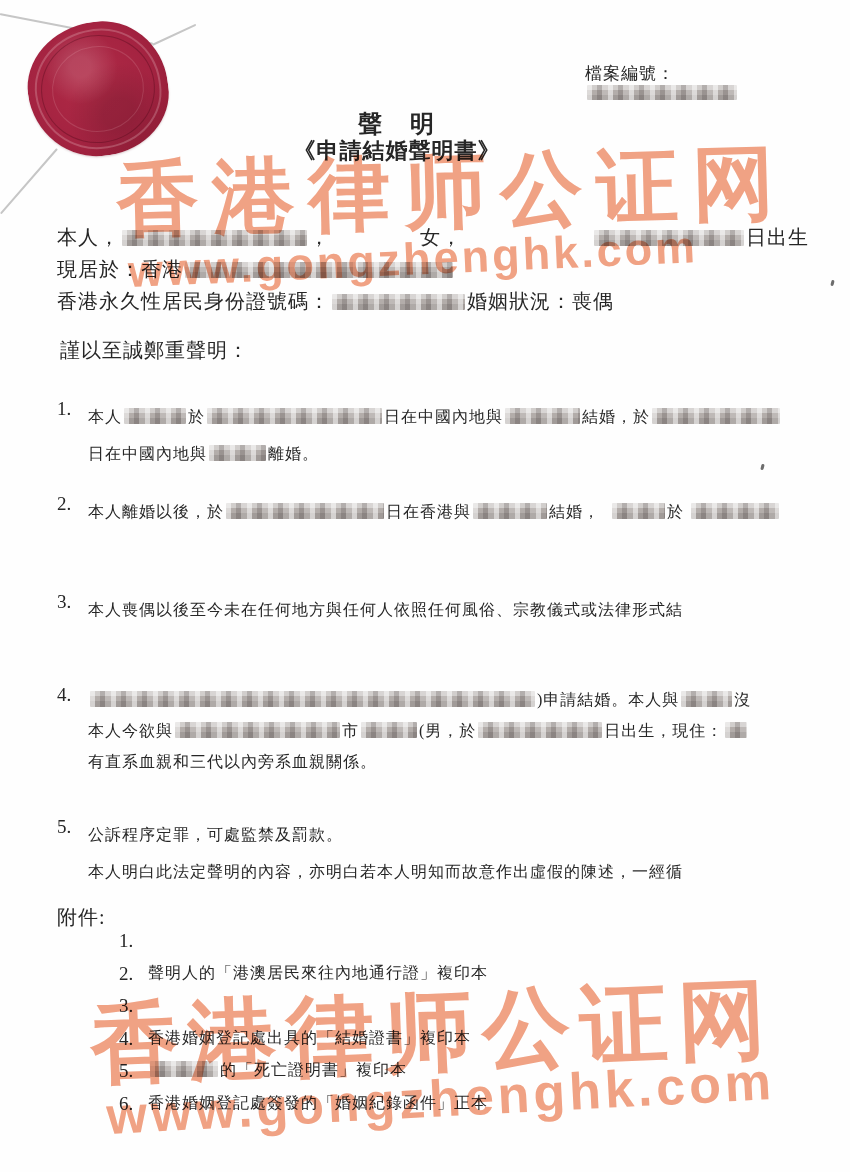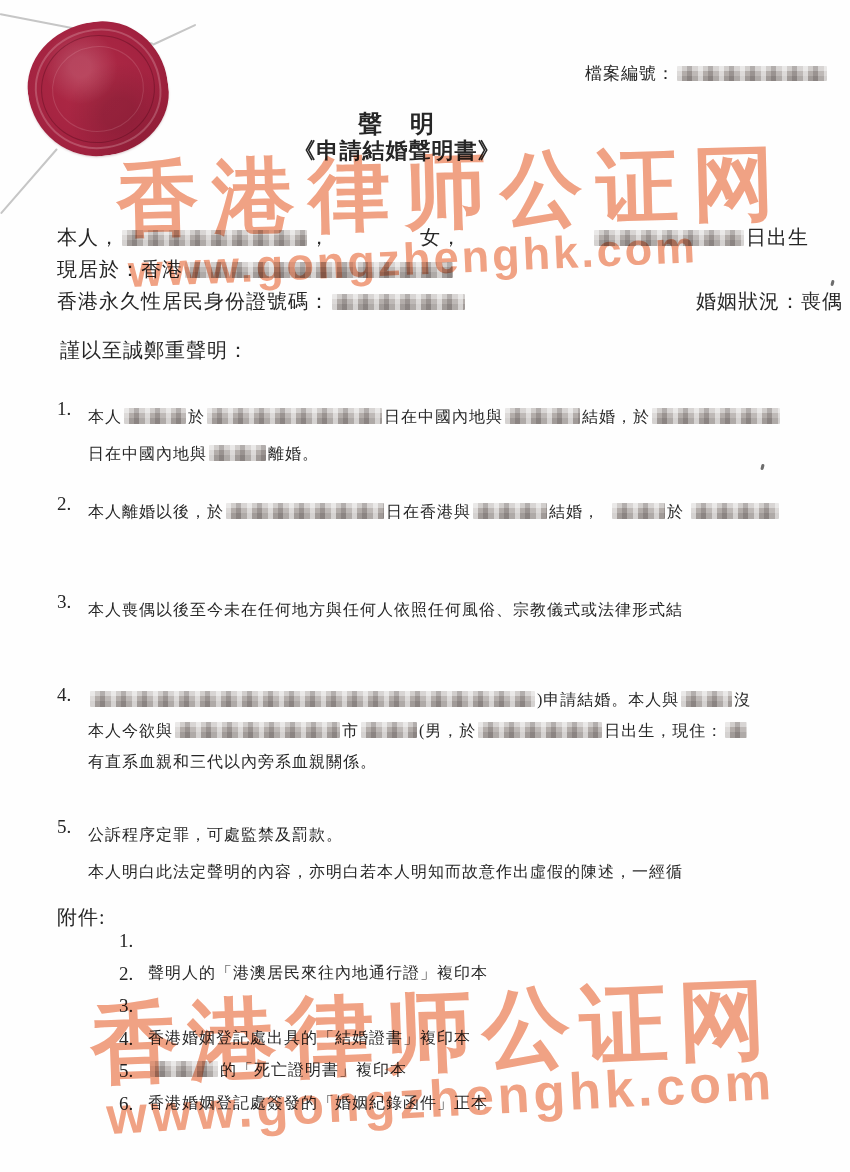--- a/index.html
+++ b/index.html
@@ -14,21 +14,21 @@
   .doc-line{font-size:20px;letter-spacing:1px;line-height:26px;white-space:nowrap;}
   .txt{display:inline;}
   .rd{ 
     display:inline-block;height:16px;margin:0 2px;vertical-align:-2px;border-radius:1px;
     background-color:#b3adaa;
     background-image:
       repeating-linear-gradient(90deg, rgba(255,255,255,.55) 0 5px, rgba(255,255,255,0) 5px 10px, rgba(40,30,30,.18) 10px 15px, rgba(255,255,255,.15) 15px 21px),
       repeating-linear-gradient(180deg, rgba(255,255,255,.4) 0 5px, rgba(0,0,0,0) 5px 10px, rgba(30,25,25,.12) 10px 16px);
   }
   .gap{display:inline-block;height:1px;}
-  .file-no{top:62px;left:585px;display:flex;align-items:center;font-size:17px;letter-spacing:1px;}
+  .file-no{top:62px;left:585px;display:flex;font-size:17px;letter-spacing:1px;flex-direction:column;}
   .file-no .rd{height:15px;}
   .title-main{top:108px;left:0;width:100%;text-align:center;font-size:24px;font-weight:bold;letter-spacing:2px;transform:translateX(-28px);}
   .title-sub{top:136px;left:0;width:100%;text-align:center;font-size:22px;font-weight:bold;letter-spacing:1px;transform:translateX(-28px);}
   .info-line{left:57px;right:7px;}
   .decl-head{top:337px;left:60px;}
   .item{left:57px;right:6px;display:flex;align-items:flex-start;}
   .item .num{width:31px;flex:none;font-size:19px;}
   .item .itext{flex:1;}
   .iline{font-size:16px;letter-spacing:1px;white-space:nowrap;}
   .lh37 .iline{line-height:37px;}
@@ -68,21 +68,21 @@
 <div class="abs file-no">
   <span>檔案編號：</span>
     <span class="rd" style="width:150px"></span>
 </div>
 
 <div class="abs title-main">聲　明</div>
 <div class="abs title-sub">《申請結婚聲明書》</div>
 
 <div class="abs info-line doc-line" style="top:224px"><span class="txt">本人，</span><span class="rd" style="width: 185px;"></span><span class="txt">，</span><span class="gap" style="width: 90px;"></span><span class="txt">女，</span><span class="gap" style="width: 130px;"></span><span class="rd" style="width: 150px;"></span><span class="txt">日出生</span></div>
 <div class="abs info-line doc-line" style="top:256px"><span class="txt">現居於：香港</span><span class="rd" style="width: 268px;"></span></div>
-<div class="abs info-line doc-line" style="top:288px;display:flex;justify-content:space-between">
+<div class="abs info-line doc-line" style="top:288px;display:flex;">
   <span><span class="txt">香港永久性居民身份證號碼：</span><span class="rd" style="width: 133px;"></span></span>
   <span>婚姻狀況：喪偶</span>
 </div>
 
 <div class="abs decl-head doc-line">謹以至誠鄭重聲明：</div>
 
 <div class="abs item lh37" style="top:398px">
   <span class="num">1.</span>
   <div class="itext">
     <div class="iline"><span class="txt">本人</span><span class="rd" style="width: 62px;"></span><span class="txt">於</span><span class="rd" style="width: 175px;"></span><span class="txt">日在中國內地與</span><span class="rd" style="width: 75px;"></span><span class="txt">結婚，於</span><span class="rd" style="width: 128px;"></span></div>

